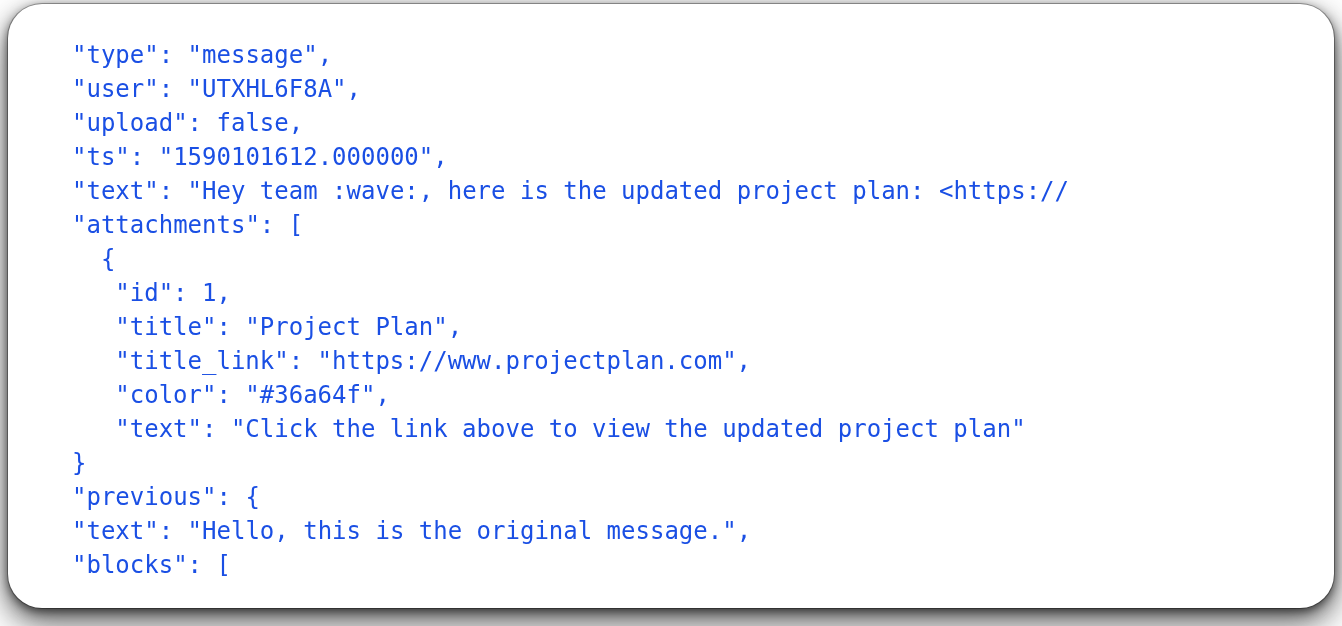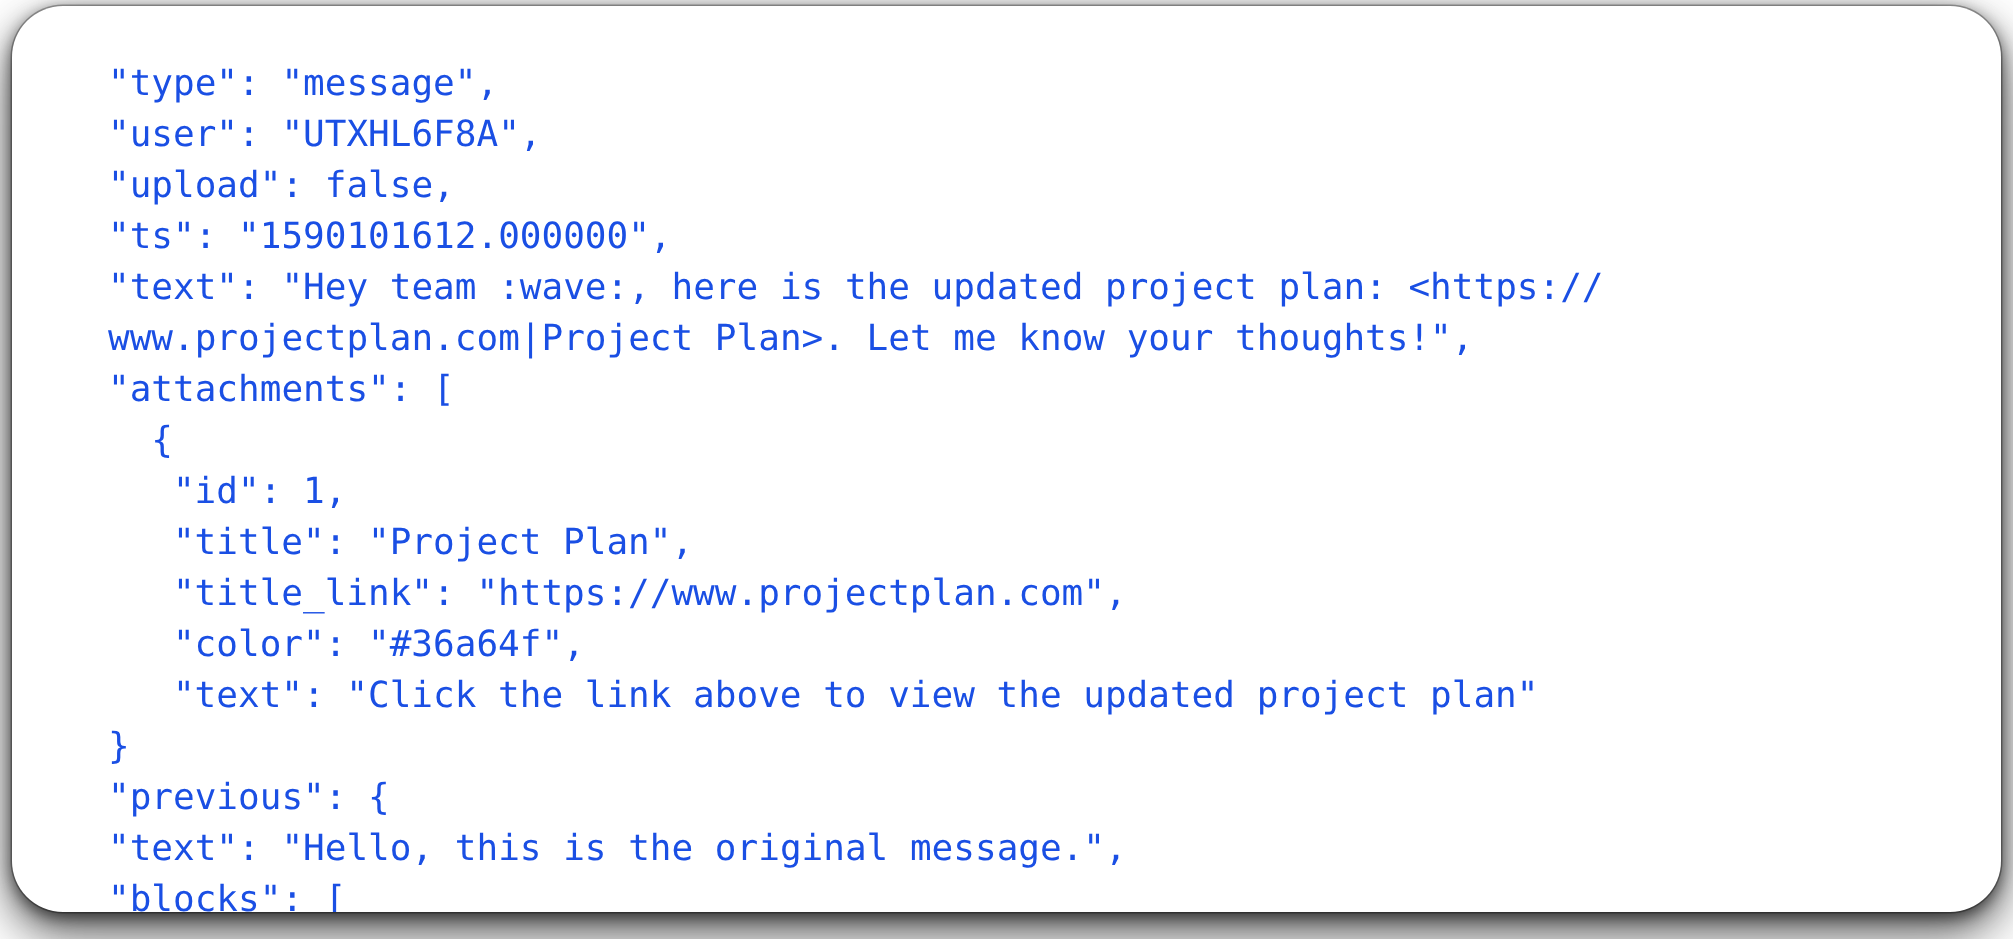--- a/index.html
+++ b/index.html
@@ -69,21 +69,20 @@
 
 <div class="stage">
   <div class="code-card">
     <div class="code-body">
 
       <div class="code-line ind-0">"type": "message",</div>
       <div class="code-line ind-0">"user": "UTXHL6F8A",</div>
       <div class="code-line ind-0">"upload": false,</div>
       <div class="code-line ind-0">"ts": "1590101612.000000",</div>
       <div class="code-line ind-0">"text": "Hey team :wave:, here is the updated project plan: &lt;https://</div>
-      <div class="code-line ind-0">www.projectplan.com|Project Plan&gt;. Let me know your thoughts!",</div>
       <div class="code-line ind-0">"attachments": [</div>
       <div class="code-line ind-1">{</div>
       <div class="code-line ind-2">"id": 1,</div>
       <div class="code-line ind-2">"title": "Project Plan",</div>
       <div class="code-line ind-2">"title_link": "https://www.projectplan.com",</div>
       <div class="code-line ind-2">"color": "#36a64f",</div>
       <div class="code-line ind-2">"text": "Click the link above to view the updated project plan"</div>
       <div class="code-line ind-0">}</div>
       <div class="code-line ind-0">"previous": {</div>
       <div class="code-line ind-0">"text": "Hello, this is the original message.",</div>

